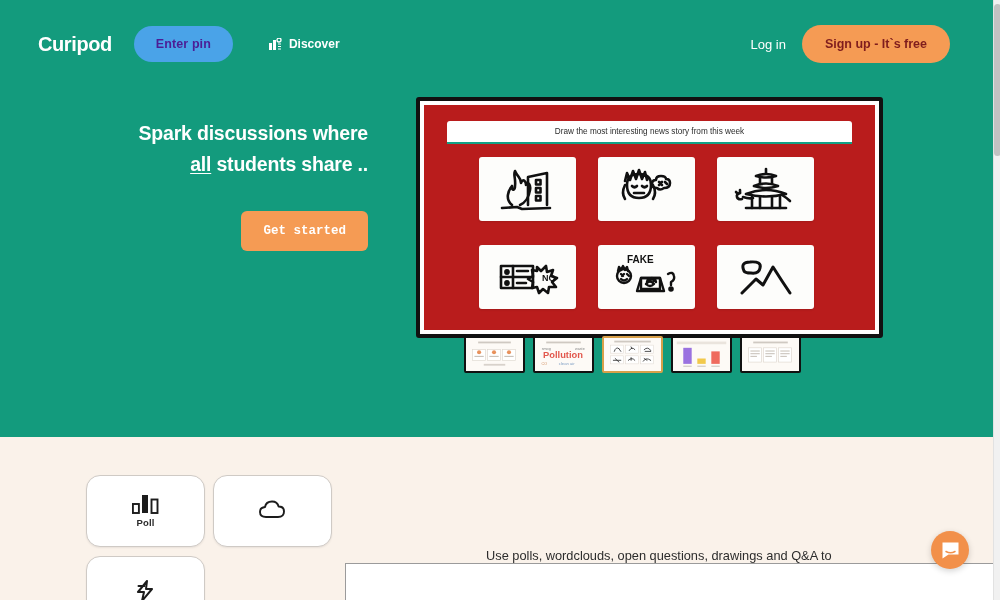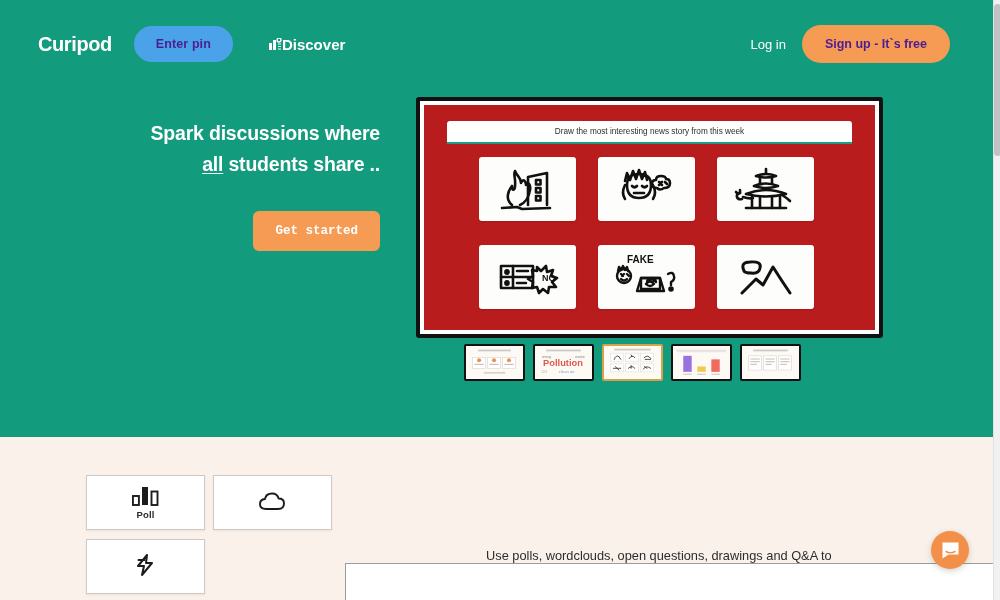--- a/index.html
+++ b/index.html
@@ -41,47 +41,47 @@
     margin-left: 22px;
     background: #4aa3e8;
     color: #4c1d95;
     font-size: 12.5px; font-weight: 700;
     border: none; border-radius: 22px;
     padding: 11px 22px;
     cursor: pointer;
     letter-spacing: 0.1px;
   }
   .nav-link {
-    display: flex; align-items: center; 
+    display: flex; align-items: center; gap: 7px;
     color: #ffffff;
-    font-size: 15px; font-weight: 600;
+    font-size: 12px; font-weight: 600;
     cursor: pointer;
     white-space: nowrap;
   }
   .nav-link.discover { margin-left: 36px; }
   .nav-link.generate { margin-left: 50px; }
   .nav-spacer { flex: 1; }
   .login {
     color: #ffffff; font-size: 13px; font-weight: 500;
     cursor: pointer; margin-right: 16px;
   }
   .signup {
     background: #f59b54;
-    color: #4c1d95;
+    color: #7f1d1d;
     font-size: 12.5px; font-weight: 700;
     border: none; border-radius: 22px;
     padding: 12px 23px;
     margin-right: 43px;
     cursor: pointer;
   }
   .ico { display: inline-block; line-height: 0; }
 
   
   .hero-copy {
-    position: absolute; left: 60px; top: 118px;
+    position: absolute; left: 48px; top: 118px;
     width: 320px;
     text-align: right;
     color: #ffffff;
   }
   .hero-copy .l1, .hero-copy .l2, .hero-copy .l3 {
     font-size: 19.5px; font-weight: 700; line-height: 31px;
     letter-spacing: -0.2px;
   }
   .hero-copy .l3 { margin-top: 30px; }
   .hero-copy u { text-decoration: underline; text-underline-offset: 2px; }
@@ -131,21 +131,21 @@
     background: #fdfdfb;
     border-radius: 3px;
     box-shadow: 0 1px 2px rgba(0,0,0,.12);
     display: flex; align-items: center; justify-content: center;
     overflow: hidden;
   }
   .draw-cell svg { display: block; }
 
   
   .thumbs {
-    position: absolute; left: 464px; top: 344px;
+    position: absolute; left: 464px; top: 336px;
     display: flex; gap: 8px;
   }
   .thumb {
     width: 61px; height: 37px;
     background: #fdfaf6;
     border: 2.5px solid #111111;
     border-radius: 2px;
     overflow: hidden;
     position: relative;
     cursor: pointer;
@@ -159,24 +159,24 @@
     width: 993px; height: 163px;
     background: #faf2ea;
   }
   .feature-cards {
     position: absolute; left: 86px; top: 38px;
     display: grid;
     grid-template-columns: 119px 119px;
     gap: 9px 8px;
   }
   .fcard {
-    width: 119px; height: 55px;
+    width: 119px; height: 72px;
     background: #ffffff;
     border: 1px solid #cfcac5;
-    border-radius: 0;
+    border-radius: 14px;
     box-shadow: 0 1px 2px rgba(0,0,0,.07);
     display: flex; flex-direction: column;
     align-items: center; justify-content: center;
     gap: 3px;
     cursor: pointer;
   }
   .fcard .fl {
     font-size: 9.5px; font-weight: 700; color: #2b2b2b;
     letter-spacing: 0.1px;
   }

